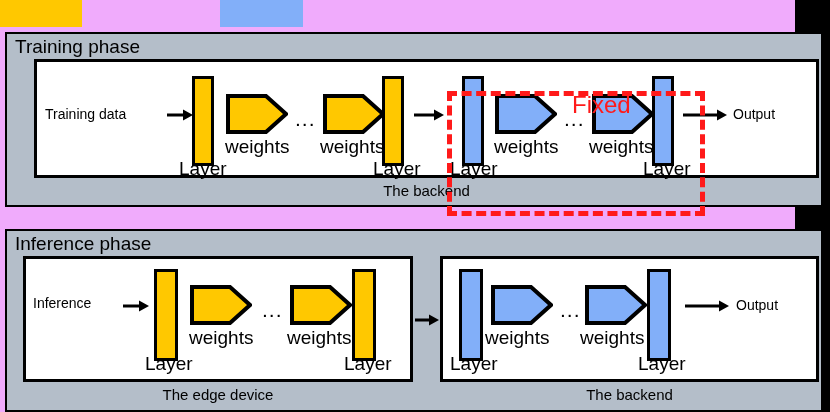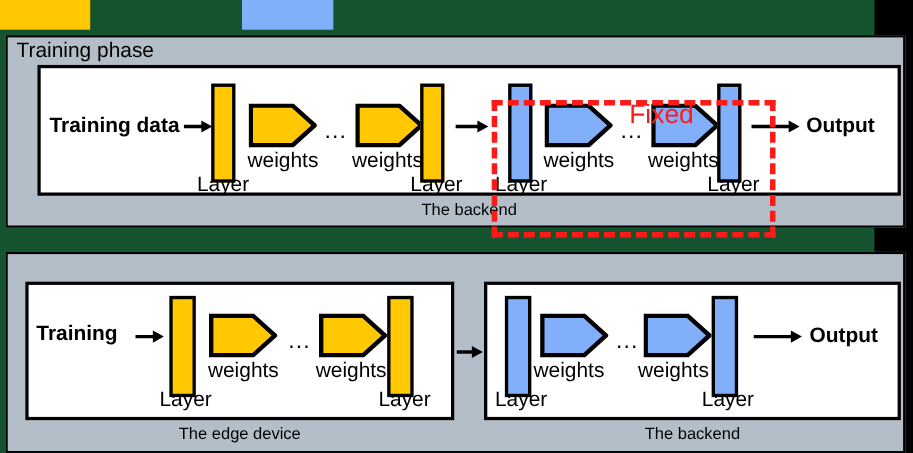--- a/index.html
+++ b/index.html
@@ -10,21 +10,21 @@
   body {
     width: 830px;
     height: 412px;
     overflow: hidden;
     font-family: "Liberation Sans", sans-serif;
   }
   #stage {
     position: relative;
     width: 795px;
     height: 412px;
-    background: #14532d;
+    background: #f0abfc;
   }
 
   
   .swatch {
     position: absolute;
     top: 0;
     height: 27px;
     border: 0;
   }
   #swatch-yellow { left: 0px;   width: 82px; }
@@ -134,26 +134,25 @@
   }
 
   .flow-arrow {
     position: absolute;
     z-index: 4;
   }
   .flow-arrow svg { display: block; }
 
   .data-label {
     position: absolute;
-    font-size: 19px;
+    font-size: 14px;
     color: #000000;
     line-height: 21px;
     z-index: 4;
     white-space: nowrap;
-    font-weight: bold;
   }
   .data-label.two-line { line-height: 21px; text-align: center; }
 </style>
 </head>
 <body>
 
 <div id="stage">
 
   <div class="swatch" id="swatch-yellow" style="background:#ffc800"></div>
   <div class="swatch" id="swatch-blue" style="background:#82aff9"></div>
@@ -232,26 +231,27 @@
         <polygon points="34,1.5 44,7 34,12.5" fill="#000"></polygon>
       </svg>
     </div>
     <div class="data-label big" style="left:726px; top:70px;">Output</div>
 
     <div class="box-caption" id="training-caption">The backend</div>
   </div>
 
   <div class="phase-panel" id="panel-inference">
 
+    <div class="phase-title">Inference phase</div>
 
     <div class="white-box" id="inference-box-edge"></div>
     <div class="white-box" id="inference-box-backend"></div>
 
     <div class="data-label two-line" style="left:26px; top:62px;">
-      <div>Training</div>
+      <div>Inference</div>
     </div>
     <div class="flow-arrow" style="left:116px; top:68px;">
       <svg width="26" height="14" viewBox="0 0 26 14">
         <line x1="0" y1="7" x2="17" y2="7" stroke="#000" stroke-width="3"></line>
         <polygon points="16,1.5 26,7 16,12.5" fill="#000"></polygon>
       </svg>
     </div>
 
     <div class="layer-bar yellow" style="left:147px; top:38px; width:24px; height:92px;"></div>
     <div class="node-label" style="left:138px; top:122px;">Layer</div>

